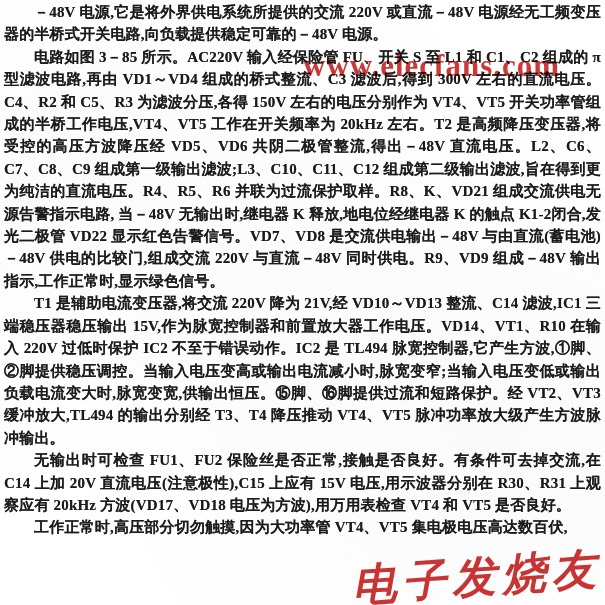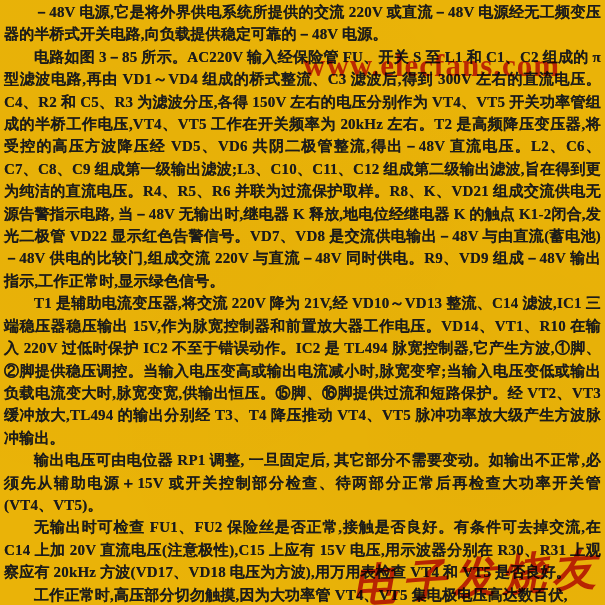--- a/index.html
+++ b/index.html
@@ -5,21 +5,21 @@
   html, body {
     margin: 0;
     padding: 0;
     background: #e8e6e1;
   }
   .page {
     position: relative;
     width: 605px;
     height: 605px;
     margin: 0 auto;
-    background: #eab308;
+    background: #ffffff;
     overflow: hidden;
     font-family: "Liberation Serif", "DejaVu Serif", serif;
     color: #1b1b1b;
   }
   .scan-texture {
     position: absolute;
     inset: 0;
     background:
       radial-gradient(ellipse at 20% 30%, rgba(0,0,0,0.015), transparent 60%),
       radial-gradient(ellipse at 80% 70%, rgba(0,0,0,0.02), transparent 60%);
@@ -73,21 +73,20 @@
 <body>
 
 <div class="page">
 
   <div class="scan-texture"></div>
 
   <div class="text-block">
     <p>－48V 电源,它是将外界供电系统所提供的交流 220V 或直流－48V 电源经无工频变压器的半桥式开关电路,向负载提供稳定可靠的－48V 电源。</p>
     <p>电路如图 3－85 所示。AC220V 输入经保险管 FU、开关 S 至 L1 和 C1、C2 组成的 π 型滤波电路,再由 VD1～VD4 组成的桥式整流、C3 滤波后,得到 300V 左右的直流电压。C4、R2 和 C5、R3 为滤波分压,各得 150V 左右的电压分别作为 VT4、VT5 开关功率管组成的半桥工作电压,VT4、VT5 工作在开关频率为 20kHz 左右。T2 是高频降压变压器,将受控的高压方波降压经 VD5、VD6 共阴二极管整流,得出－48V 直流电压。L2、C6、C7、C8、C9 组成第一级输出滤波;L3、C10、C11、C12 组成第二级输出滤波,旨在得到更为纯洁的直流电压。R4、R5、R6 并联为过流保护取样。R8、K、VD21 组成交流供电无源告警指示电路, 当－48V 无输出时,继电器 K 释放,地电位经继电器 K 的触点 K1-2闭合,发光二极管 VD22 显示红色告警信号。VD7、VD8 是交流供电输出－48V 与由直流(蓄电池)－48V 供电的比较门,组成交流 220V 与直流－48V 同时供电。R9、VD9 组成－48V 输出指示,工作正常时,显示绿色信号。</p>
     <p>T1 是辅助电流变压器,将交流 220V 降为 21V,经 VD10～VD13 整流、C14 滤波,IC1 三端稳压器稳压输出 15V,作为脉宽控制器和前置放大器工作电压。VD14、VT1、R10 在输入 220V 过低时保护 IC2 不至于错误动作。IC2 是 TL494 脉宽控制器,它产生方波,①脚、②脚提供稳压调控。当输入电压变高或输出电流减小时,脉宽变窄;当输入电压变低或输出负载电流变大时,脉宽变宽,供输出恒压。⑮脚、⑯脚提供过流和短路保护。经 VT2、VT3 缓冲放大,TL494 的输出分别经 T3、T4 降压推动 VT4、VT5 脉冲功率放大级产生方波脉冲输出。</p>
-    <p>输出电压可由电位器 RP1 调整, 一旦固定后, 其它部分不需要变动。如输出不正常,必须先从辅助电源＋15V 或开关控制部分检查、待两部分正常后再检查大功率开关管 (VT4、VT5)。</p>
     <p>无输出时可检查 FU1、FU2 保险丝是否正常,接触是否良好。有条件可去掉交流,在 C14 上加 20V 直流电压(注意极性),C15 上应有 15V 电压,用示波器分别在 R30、R31 上观察应有 20kHz 方波(VD17、VD18 电压为方波),用万用表检查 VT4 和 VT5 是否良好。</p>
     <p>工作正常时,高压部分切勿触摸,因为大功率管 VT4、VT5 集电极电压高达数百伏,</p>
 
   </div>
 
   <div class="watermark wm-url">www.elecfans.com</div>
 
   <div class="watermark wm-brand">电子发烧友</div>
 
 </div>

